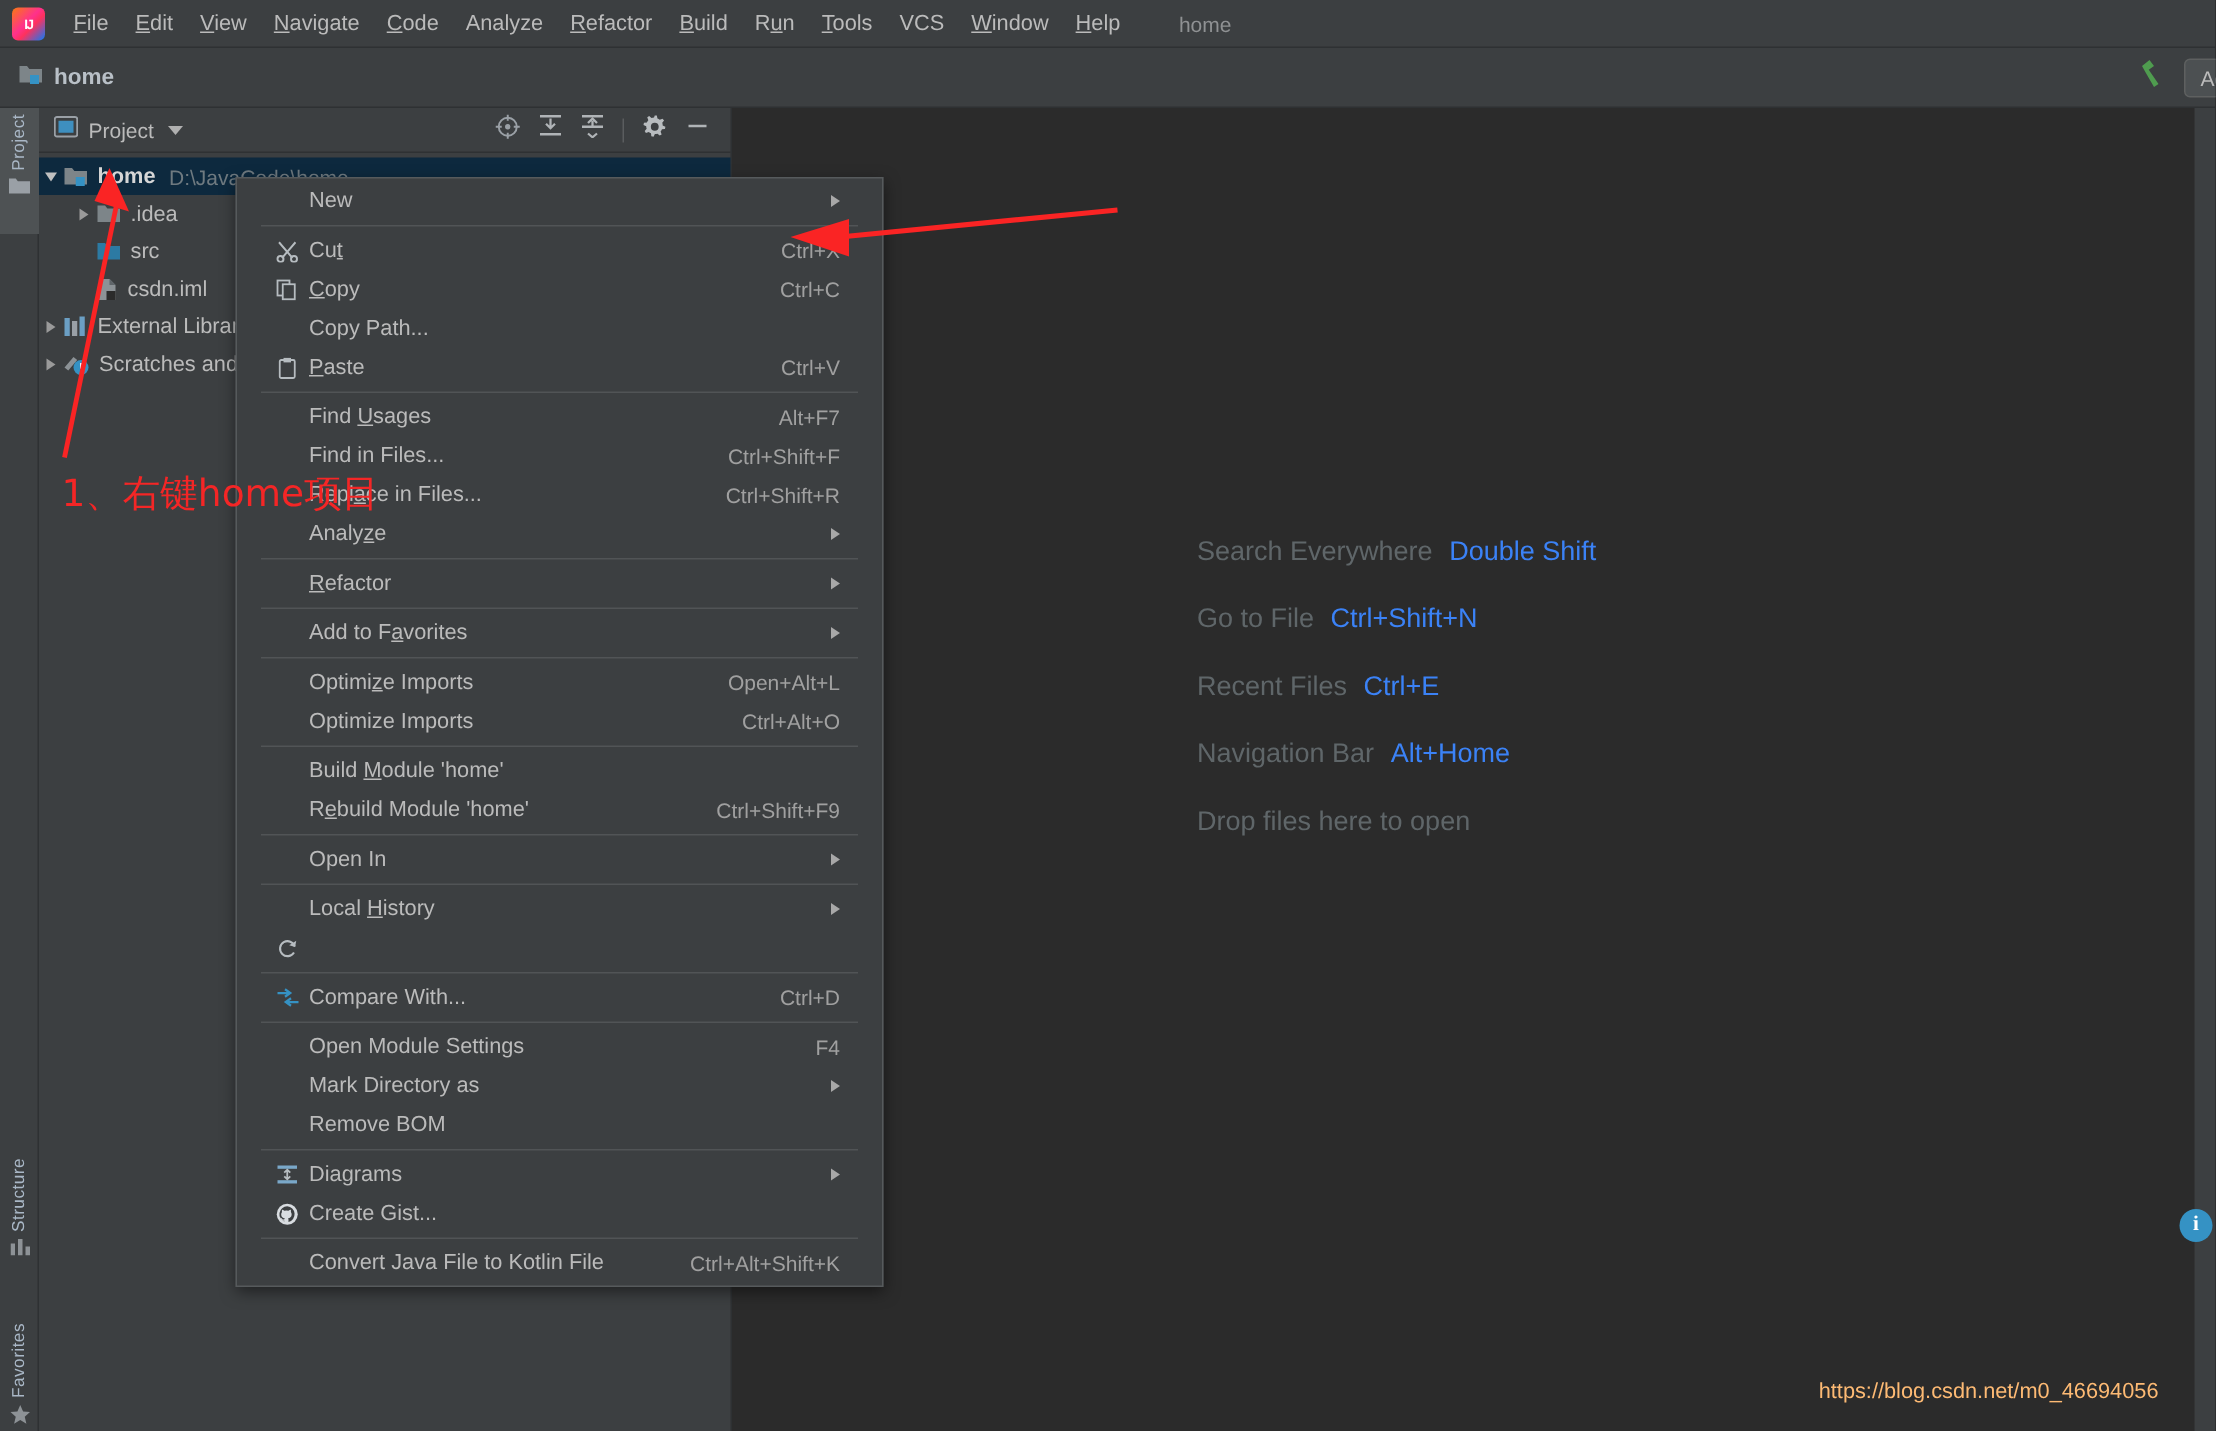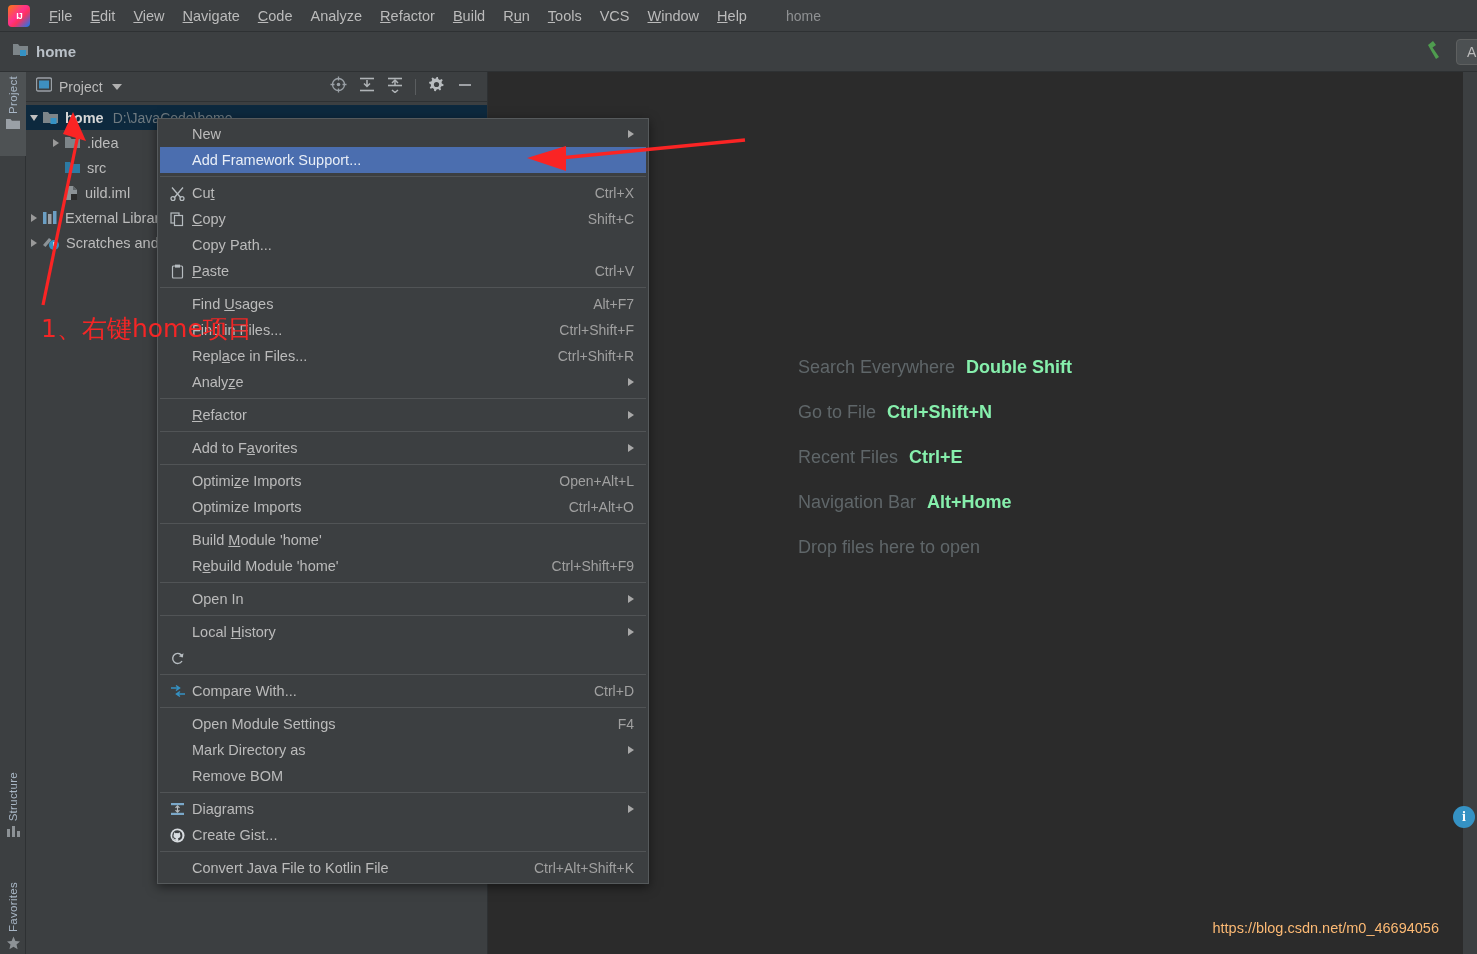--- a/index.html
+++ b/index.html
@@ -112,44 +112,44 @@
   .tree-path { color: #6f7a80; margin-left: 9px; font-size: 14px; }
 
   
   .editor {
     position: absolute; left: 488px; top: 72px; width: 975px; height: 882px;
     background: #2b2b2b;
   }
   .hints { position: absolute; left: 310px; top: 285px; }
   .hint-row { margin-bottom: 24px; font-size: 18px; white-space: nowrap; }
   .hint-label { color: #5f6669; }
-  .hint-key { color: #86efac; margin-left: 6px; font-weight: bold; }
+  .hint-key { color: #3b82f6; margin-left: 6px; }
   .watermark {
     position: absolute; right: 24px; bottom: 18px;
     color: #fdba74; font-size: 14.5px;
   }
 
   
   .right-strip {
     position: absolute; left: 1463px; top: 72px; width: 14px; height: 882px;
     background: #3c3f41;
   }
   .info-badge {
     position: absolute; right: 2px; top: 806px; width: 22px; height: 22px;
     border-radius: 50%; background: #3592c4; color: #ffffff;
     font-size: 14px; font-weight: bold; font-family: "Liberation Serif", serif;
     display: flex; align-items: center; justify-content: center;
   }
 
   
   .ctx-menu {
-    position: absolute; left: 157px; top: 118px; width: 492px;
+    position: absolute; left: 157px; top: 118px; width: 432px;
     background: #3c3f41; border: 1px solid #565a5c;
     box-shadow: 0 3px 10px rgba(0,0,0,0.5);
-    padding: 2px 2px; z-index: 50;
+    padding: 2px 16px; z-index: 50;
   }
   .ctx-item {
     height: 26px; display: flex; align-items: center; position: relative;
     padding-left: 10px; padding-right: 12px; color: #bbbbbb; font-size: 14.5px;
     white-space: nowrap;
   }
   .ctx-item.hl { background: #4b6eaf; color: #e8eef7; }
   .ctx-icon { width: 22px; flex: none; display: inline-flex; align-items: center; justify-content: flex-start; }
   .ctx-label { flex: 1; }
   .ctx-label u { text-decoration: underline; }
@@ -327,21 +327,21 @@
 
       <div class="tree-row" style="padding-left:22px">
         <span class="tw"></span>
         <span class="tree-icon">
           <svg width="15" height="16" viewBox="0 0 15 16">
             <path d="M2 1 h7 l4 4 v10 H2 Z" fill="#8c9296"></path>
             <path d="M9 1 v4 h4 Z" fill="#5f6569"></path>
             <rect x="7" y="9" width="6" height="6" fill="#2b2b2b"></rect>
           </svg>
         </span>
-        <span class="tree-label">uild.iml</span>
+        <span class="tree-label">csdn.iml</span>
       </div>
 
       <div class="tree-row">
         <span class="tw">
             <span class="arrow-right"></span>
           </span>
         <span class="tree-icon">
           <svg width="17" height="16" viewBox="0 0 17 16">
             <rect x="1" y="2" width="3.5" height="12" fill="#6b9fc4"></rect>
             <rect x="6" y="4" width="3.5" height="10" fill="#9aa0a6"></rect>
@@ -396,24 +396,20 @@
   <div class="info-badge">i</div>
 
   <div class="ctx-menu">
 
     <div class="ctx-item">
       <span class="ctx-icon"></span>
       <span class="ctx-label">New</span>
       <span class="ctx-sub"></span>
     </div>
 
-    <div class="ctx-item hl">
-      <span class="ctx-icon"></span>
-      <span class="ctx-label">Add Framework Support...</span>
-    </div>
 
     <div class="ctx-sep"></div>
 
     <div class="ctx-item">
       <span class="ctx-icon">
         <svg width="15" height="15" viewBox="0 0 15 15">
           <path d="M2 1.5 L11 12 M13 1.5 L4 12" stroke="#b6bcc0" stroke-width="1.3" fill="none"></path>
           <circle cx="3" cy="12.6" r="2" fill="none" stroke="#b6bcc0" stroke-width="1.3"></circle>
           <circle cx="12" cy="12.6" r="2" fill="none" stroke="#b6bcc0" stroke-width="1.3"></circle>
         </svg>
@@ -423,21 +419,21 @@
     </div>
 
     <div class="ctx-item">
       <span class="ctx-icon">
         <svg width="15" height="15" viewBox="0 0 15 15">
           <rect x="1" y="1" width="8" height="10" fill="none" stroke="#b6bcc0" stroke-width="1.2"></rect>
           <rect x="4.5" y="3.5" width="8" height="10" fill="#3c3f41" stroke="#b6bcc0" stroke-width="1.2"></rect>
         </svg>
       </span>
       <span class="ctx-label"><u>C</u>opy</span>
-      <span class="ctx-short">Shift+C</span>
+      <span class="ctx-short">Ctrl+C</span>
     </div>
 
     <div class="ctx-item">
       <span class="ctx-icon"></span>
       <span class="ctx-label">Copy Path...</span>
     </div>
 
     <div class="ctx-item">
       <span class="ctx-icon">
         <svg width="15" height="15" viewBox="0 0 15 15">

